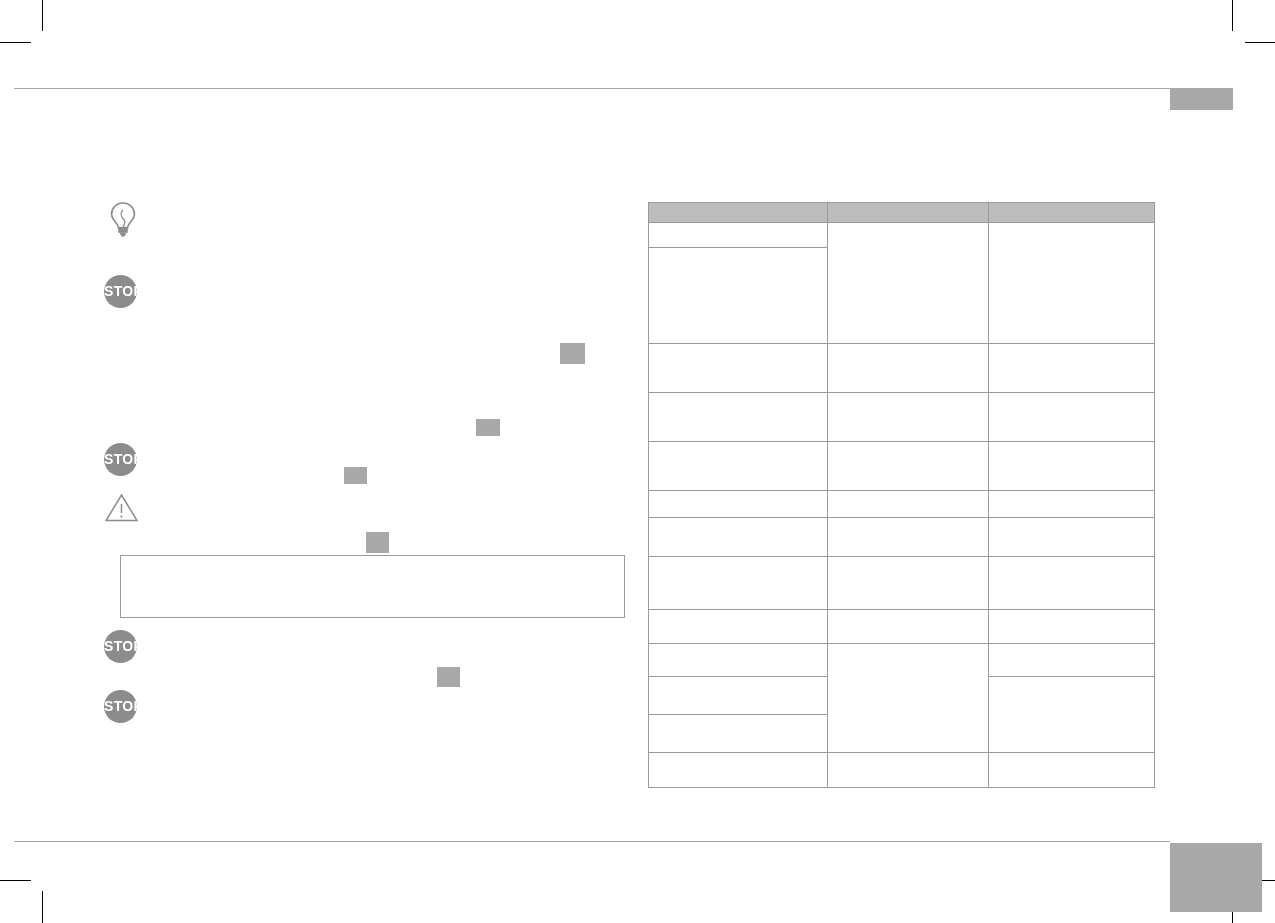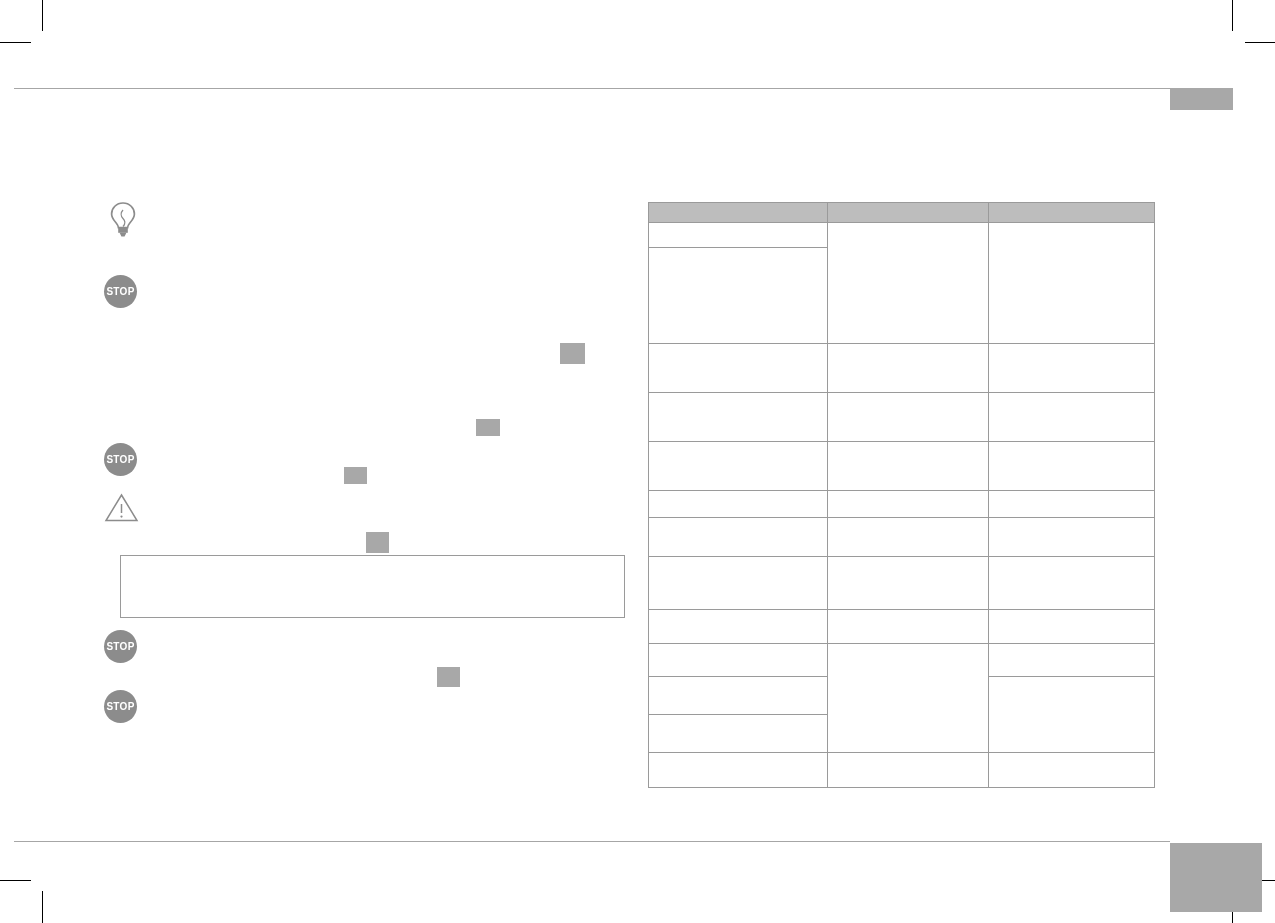--- a/index.html
+++ b/index.html
@@ -52,21 +52,21 @@
   .icon-slot {
     position: absolute;
     display: block;
   }
   .icon-stop {
     width: 33px;
     height: 33px;
     border-radius: 50%;
     background: #8c8c8c;
     color: #ffffff;
-    font-size: 10px;
+    font-size: 14px;
     font-weight: bold;
     letter-spacing: 0.3px;
     text-align: center;
     line-height: 33px;
     font-family: "Liberation Sans", sans-serif;
     user-select: none;
   }
   .icon-bulb svg, .icon-warn svg { display: block; }
 
   

